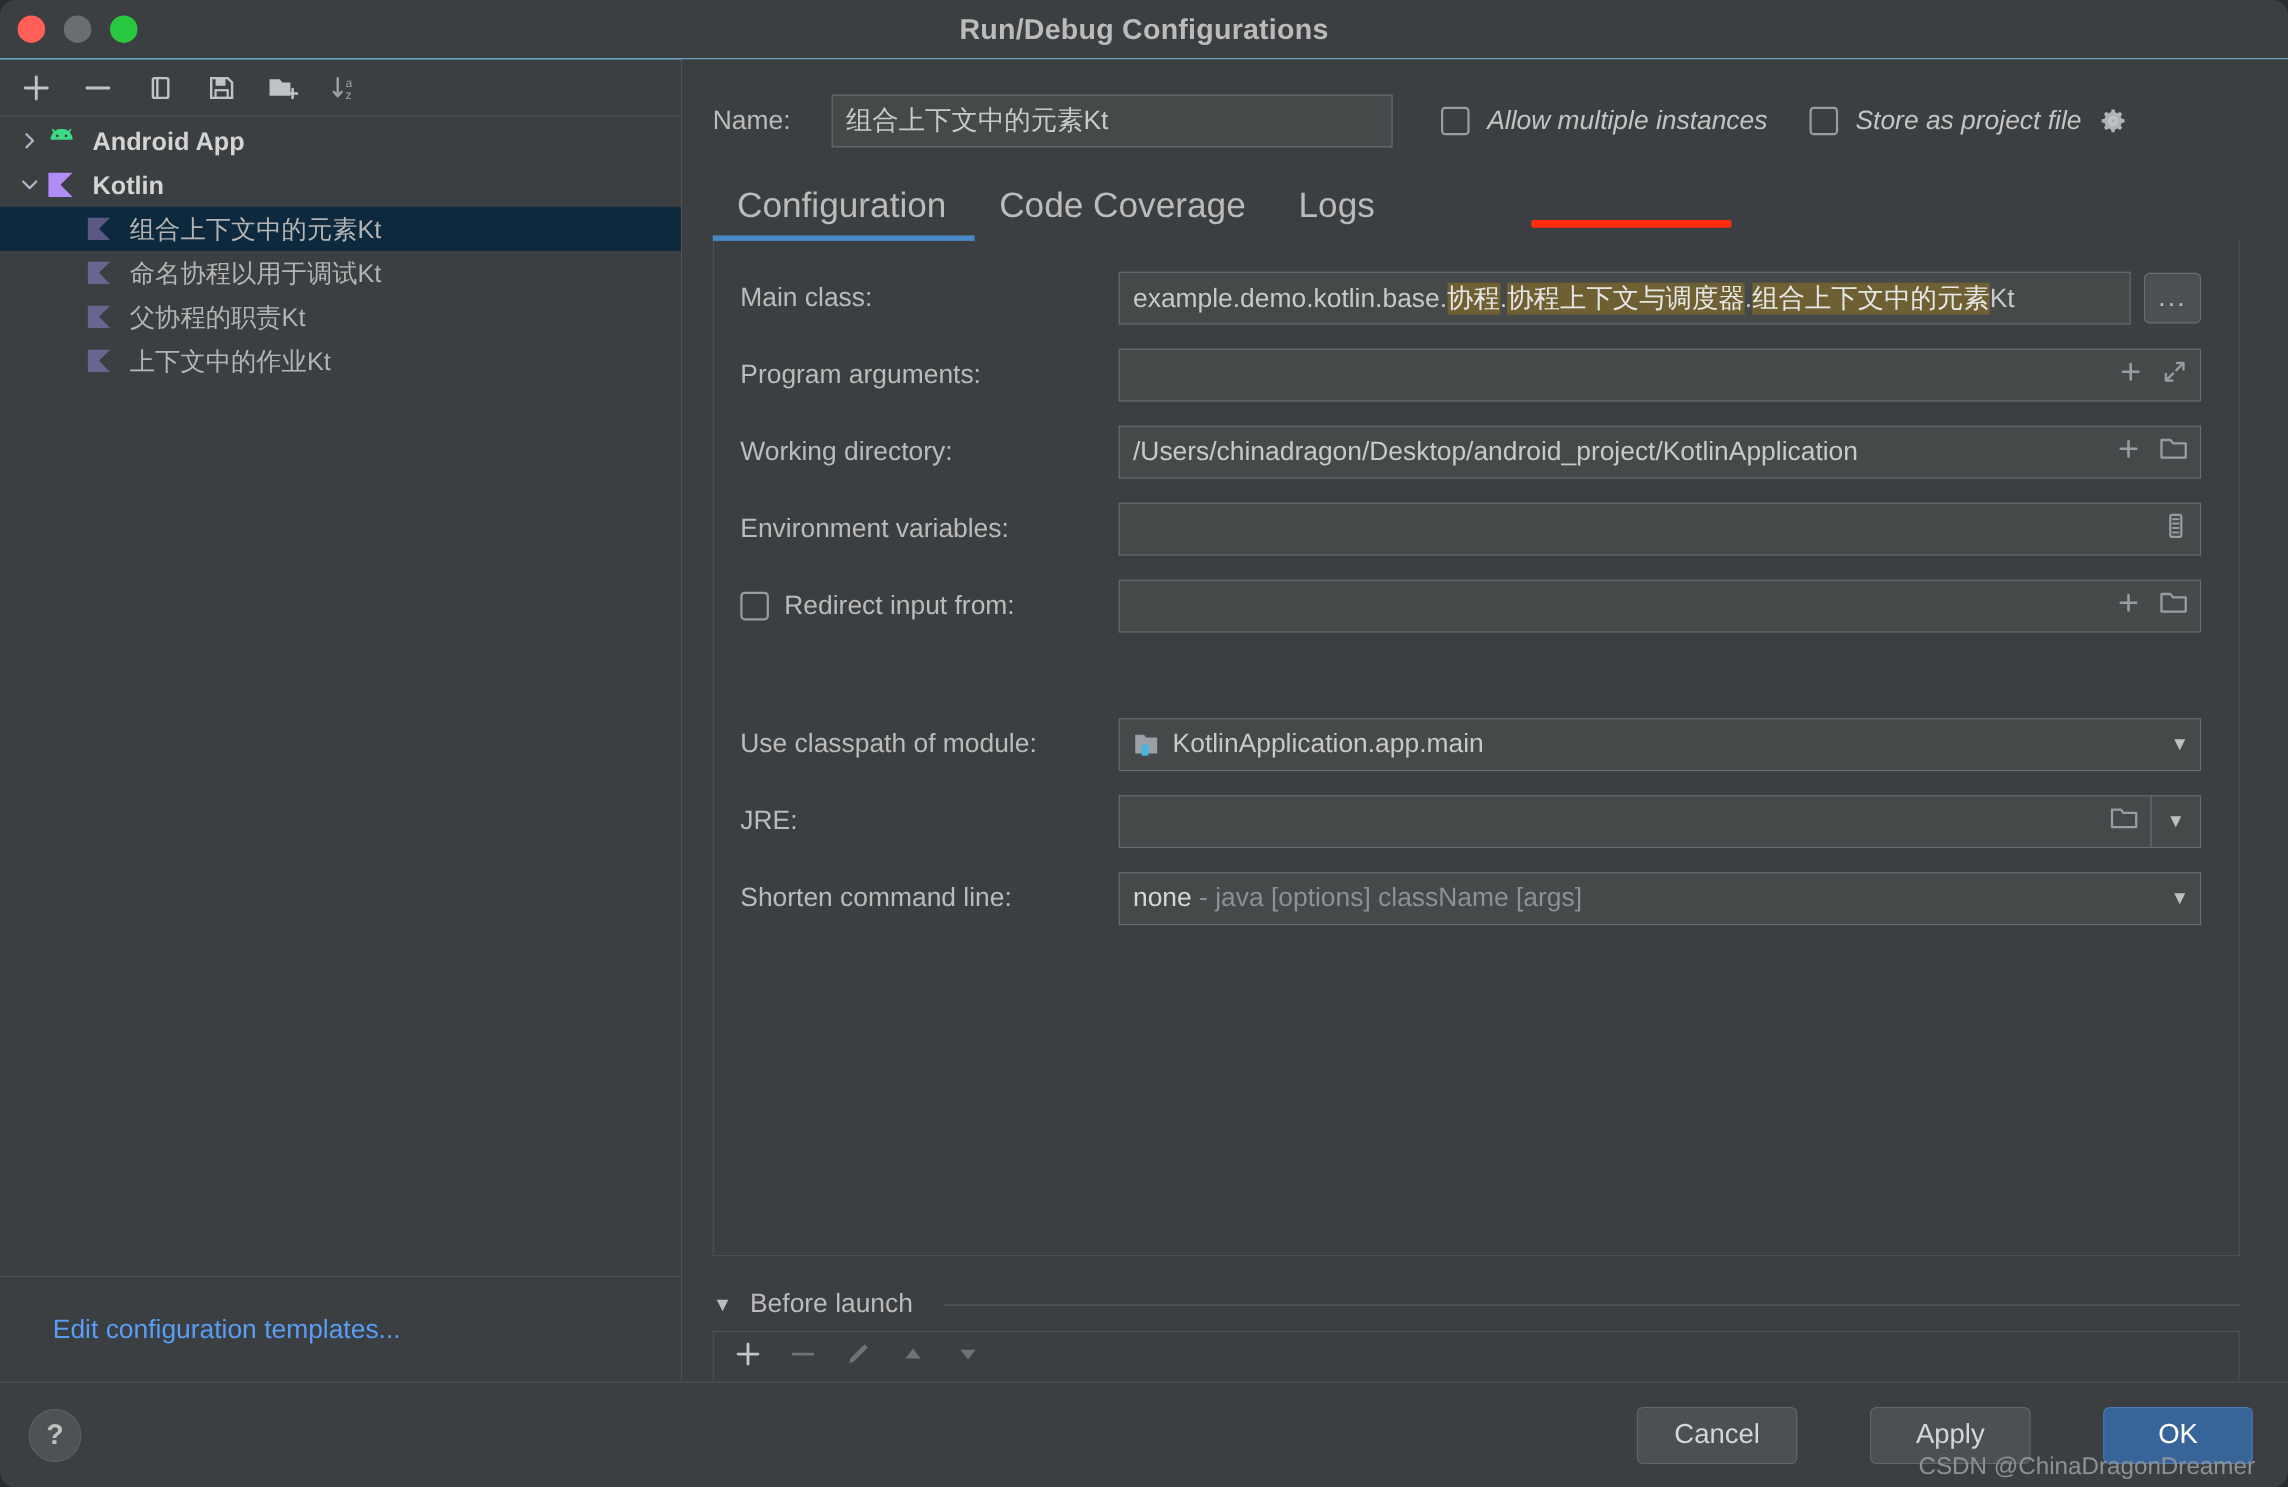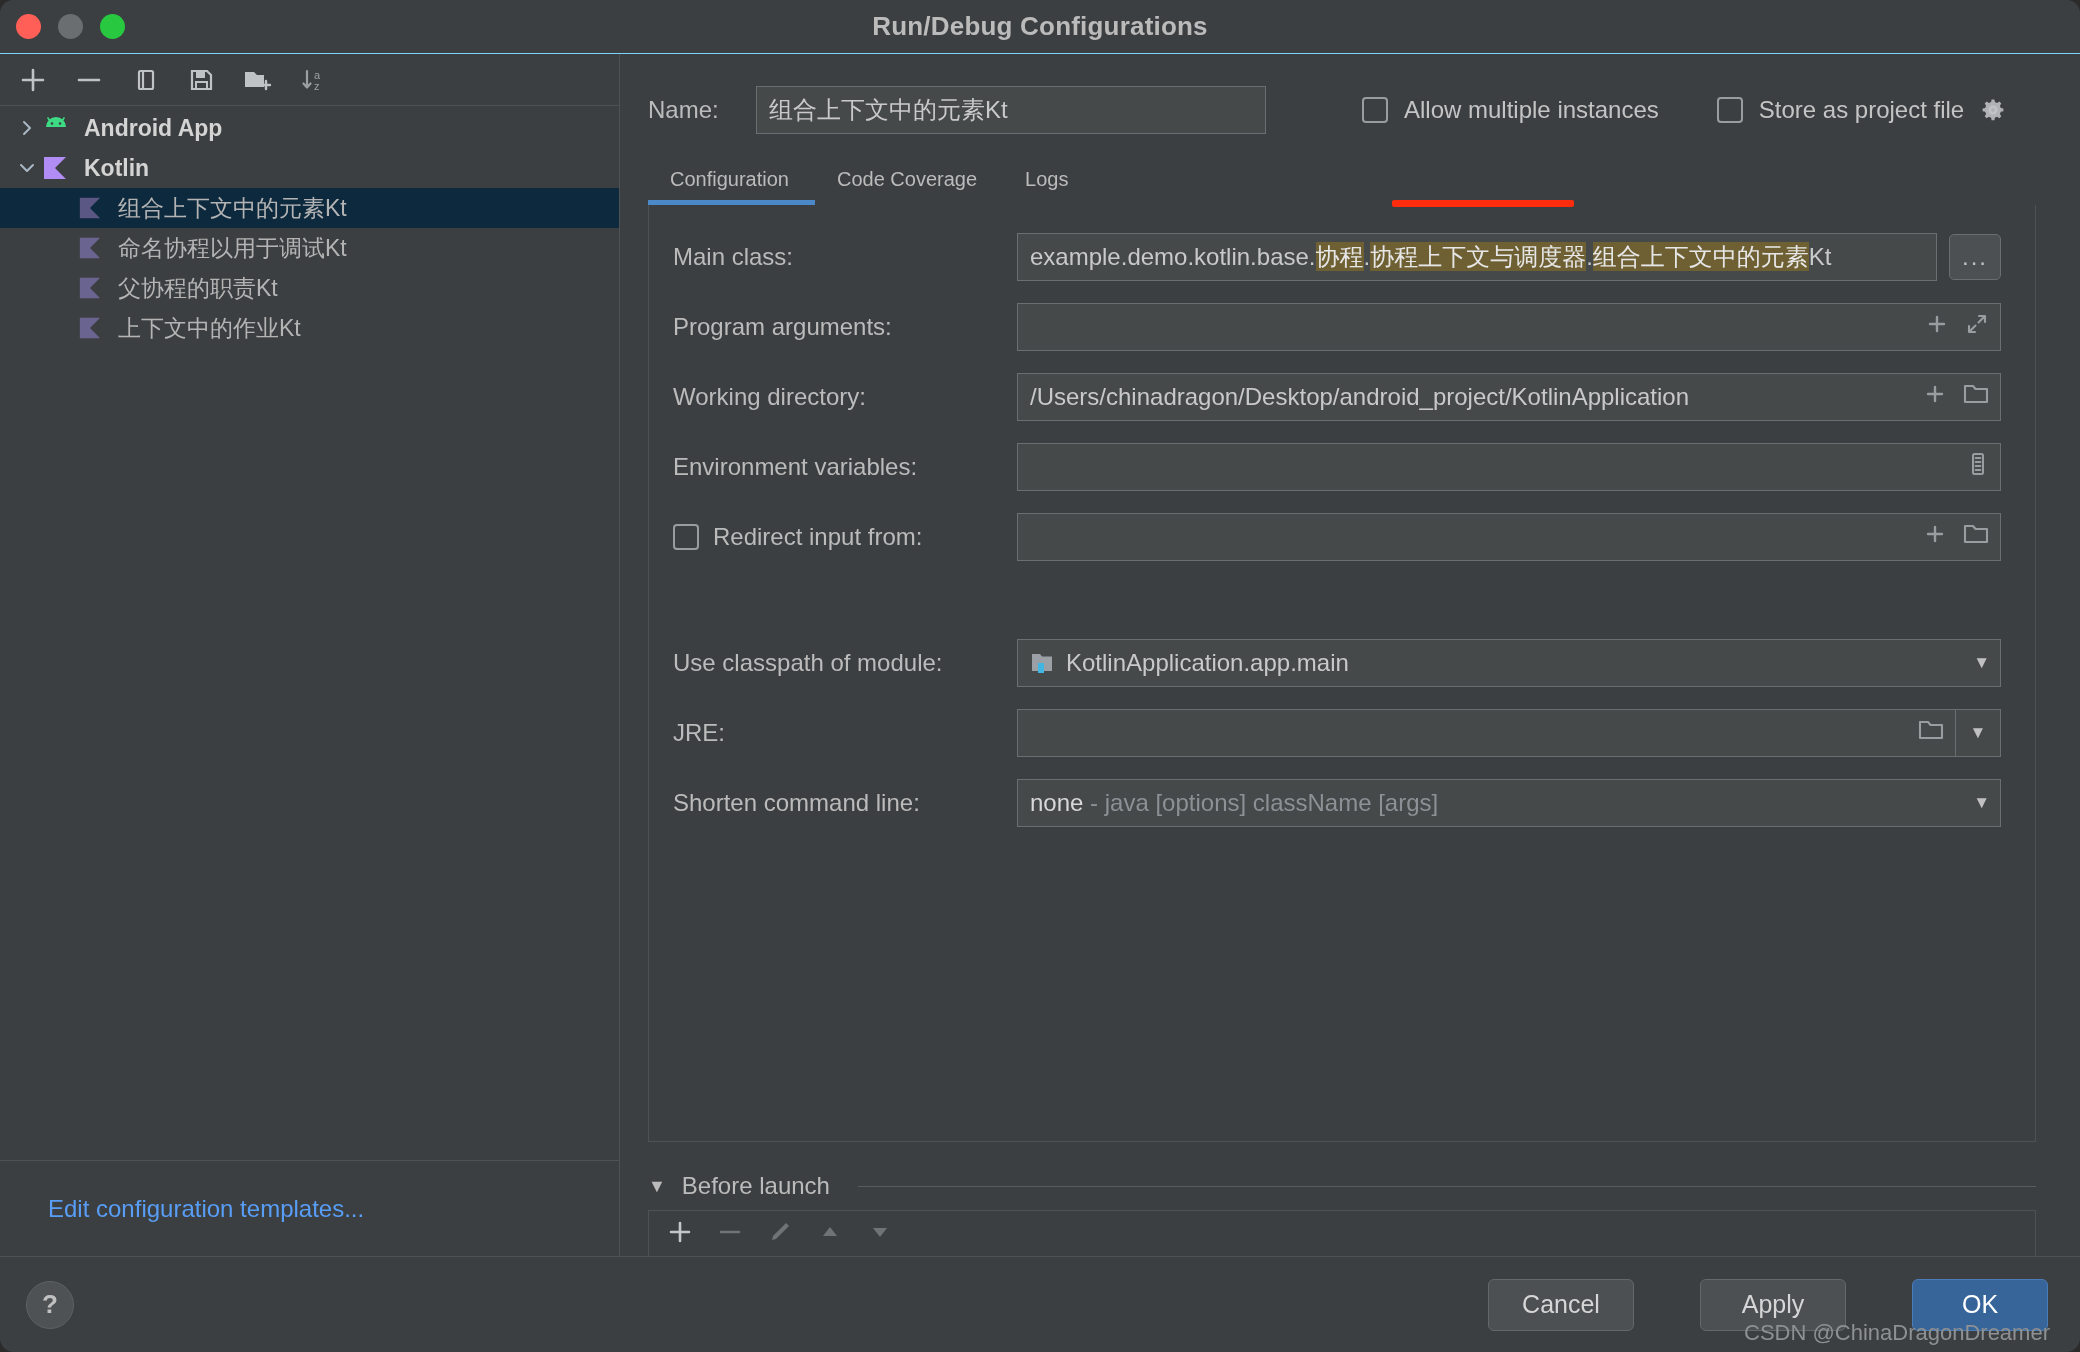--- a/index.html
+++ b/index.html
@@ -104,35 +104,35 @@
     width: 510px; height: 48px;
     background: #45494a; border: 1px solid #6b6e70;
     color: #c9c9c9; font-size: 24px;
     padding: 0 12px; line-height: 46px;
     white-space: nowrap; overflow: hidden;
   }
   .name-underline {
     position: absolute; left: 772px; top: 146px;
     width: 182px; height: 7px; background: #ff2d0e; border-radius: 2px;
   }
-  .checks { display: flex; align-items: center; gap: 58px; margin-left: 96px; }
+  .checks { display: flex; align-items: center; gap: 38px; margin-left: 44px; font-style: italic; }
   .chk-wrap { display: flex; align-items: center; gap: 16px; }
   .chk {
     width: 26px; height: 26px; border: 2px solid #9a9d9f;
     border-radius: 4px; background: #3c3f41;
   }
   .chk-lbl { color: #c4c4c4; font-size: 24px; white-space: nowrap; }
 
   
   .tabs {
     display: flex; align-items: flex-end;
     margin: 34px 0 0 28px; gap: 0;
   }
   .tab {
-    font-size: 20px; color: #bbbbbb;
+    font-size: 32px; color: #bbbbbb;
     padding: 0 26px 14px 22px;
     position: relative;
   }
   .tab.active::after {
     content: ""; position: absolute; left: 0; right: 0; bottom: 0;
     height: 5px; background: #4a88c7;
   }
 
   
   .form {

